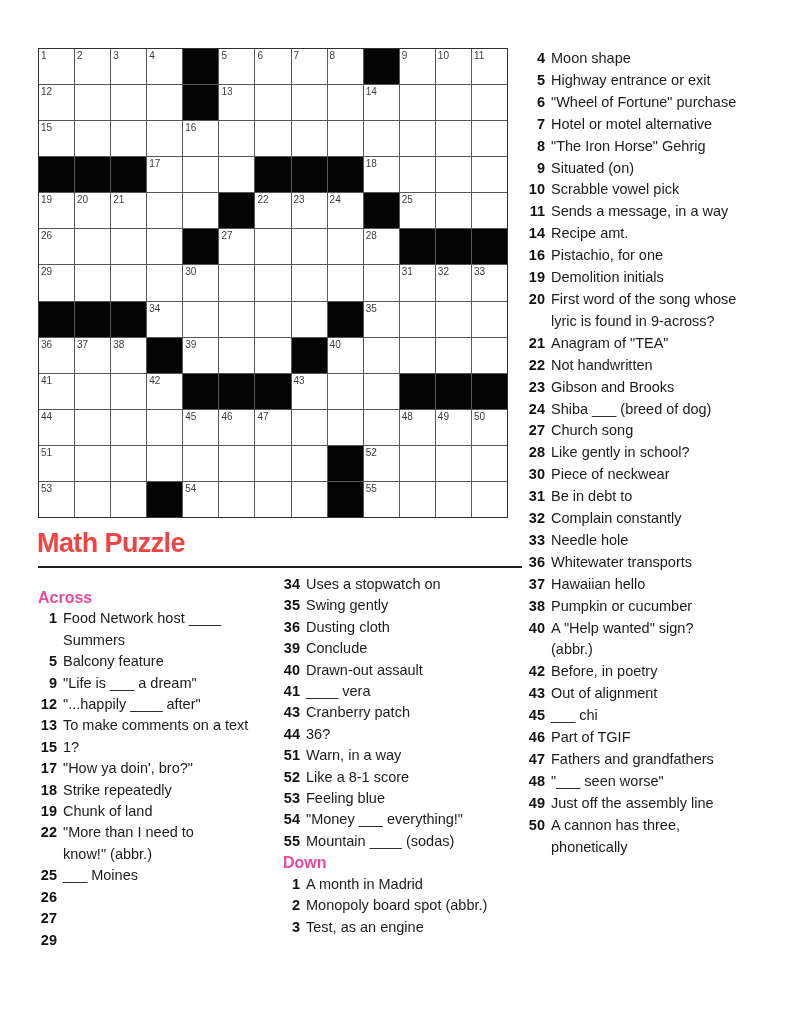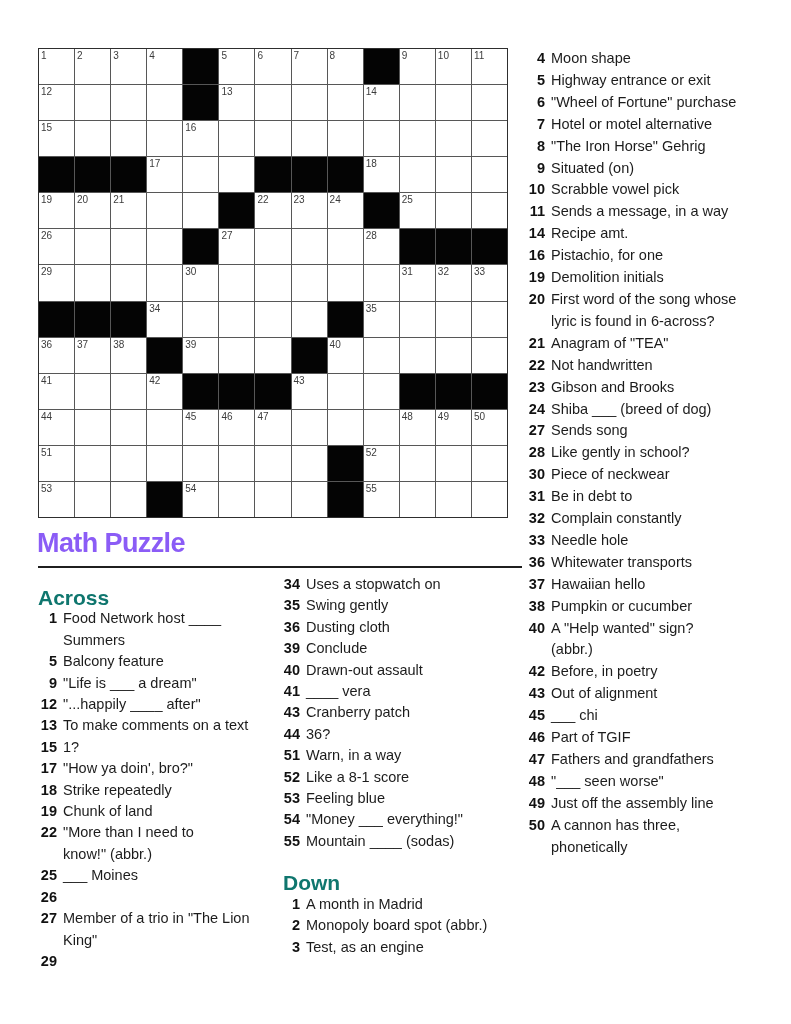--- a/index.html
+++ b/index.html
@@ -36,46 +36,46 @@
     color: #3c3c3c;
   }
 
   
   .title {
     position: absolute;
     left: 37px; top: 528px;
     font-size: 27px;
     font-weight: 700;
     letter-spacing: -0.6px;
-    color: #8b5cf6;
+    color: #ef4444;
   }
   .title-rule {
     position: absolute;
     left: 38px; top: 566px;
     width: 484px; height: 2px;
     background: #1f1f1f;
   }
 
   
   .cluecol { position: absolute; font-size: 14.5px; color: #1c1c1c; }
-  .cluecol .heading { font-weight: 700; font-size: 21px; color: #0f766e; }
+  .cluecol .heading { font-weight: 700; font-size: 16px; color: #ec4899; }
   .clue { display: flex; align-items: flex-start; }
   .clue .num {
     flex: 0 0 var(--numw, 24px);
     text-align: right;
     font-weight: 700;
     padding-right: 6px;
     color: #111111;
   }
   .clue .txt { flex: 1; white-space: pre-line; }
 
   .col-across-1 { left: 38px;  top: 587px; width: 238px; line-height: 21.4px; --numw: 25px; }
   .col-across-2 { left: 283px; top: 574px; width: 246px; line-height: 21.4px; --numw: 23px; }
   .col-down-2   { left: 528px; top: 48px;  width: 260px; line-height: 21.9px; --numw: 23px; }
-  .down-heading-gap { margin-top: 20px; }
+  .down-heading-gap { }
 </style>
 </head>
 <body>
 
 <div class="page">
 
   <div class="grid">
       <div class="cell">
         <span class="cellnum">1</span>
       </div>
@@ -407,22 +407,20 @@
         </div>
         <div class="clue">
           <span class="num">25</span>
           <span class="txt">___ Moines</span>
         </div>
         <div class="clue">
           <span class="num">26</span>
         </div>
         <div class="clue">
           <span class="num">27</span>
-          <span class="txt">Member of a trio in "The Lion
-King"</span>
         </div>
         <div class="clue">
           <span class="num">29</span>
         </div>
       </div>
   </div>
 
   <div class="cluecol col-across-2">
     <div>
         <div class="clue">
@@ -537,41 +535,41 @@
           <span class="num">16</span>
           <span class="txt">Pistachio, for one</span>
         </div>
         <div class="clue">
           <span class="num">19</span>
           <span class="txt">Demolition initials</span>
         </div>
         <div class="clue">
           <span class="num">20</span>
           <span class="txt">First word of the song whose
-lyric is found in 6-across?</span>
+lyric is found in 9-across?</span>
         </div>
         <div class="clue">
           <span class="num">21</span>
           <span class="txt">Anagram of "TEA"</span>
         </div>
         <div class="clue">
           <span class="num">22</span>
           <span class="txt">Not handwritten</span>
         </div>
         <div class="clue">
           <span class="num">23</span>
           <span class="txt">Gibson and Brooks</span>
         </div>
         <div class="clue">
           <span class="num">24</span>
           <span class="txt">Shiba ___ (breed of dog)</span>
         </div>
         <div class="clue">
           <span class="num">27</span>
-          <span class="txt">Sends song</span>
+          <span class="txt">Church song</span>
         </div>
         <div class="clue">
           <span class="num">28</span>
           <span class="txt">Like gently in school?</span>
         </div>
         <div class="clue">
           <span class="num">30</span>
           <span class="txt">Piece of neckwear</span>
         </div>
         <div class="clue">

